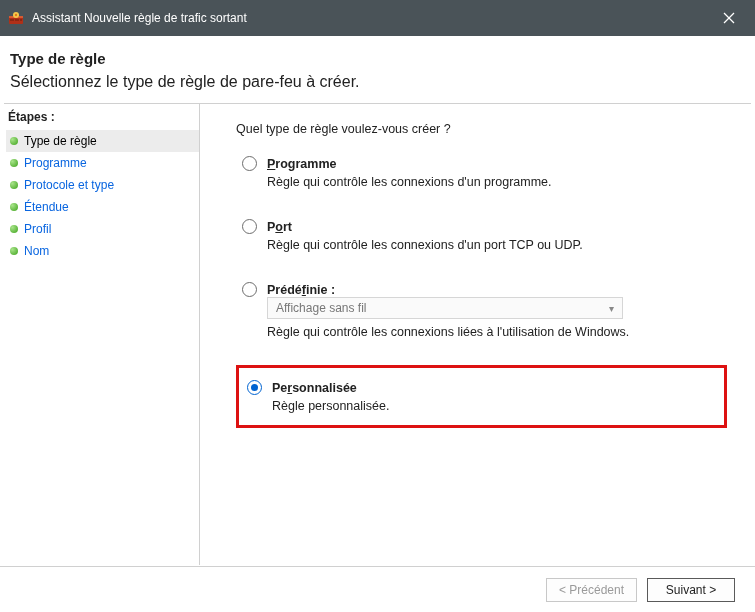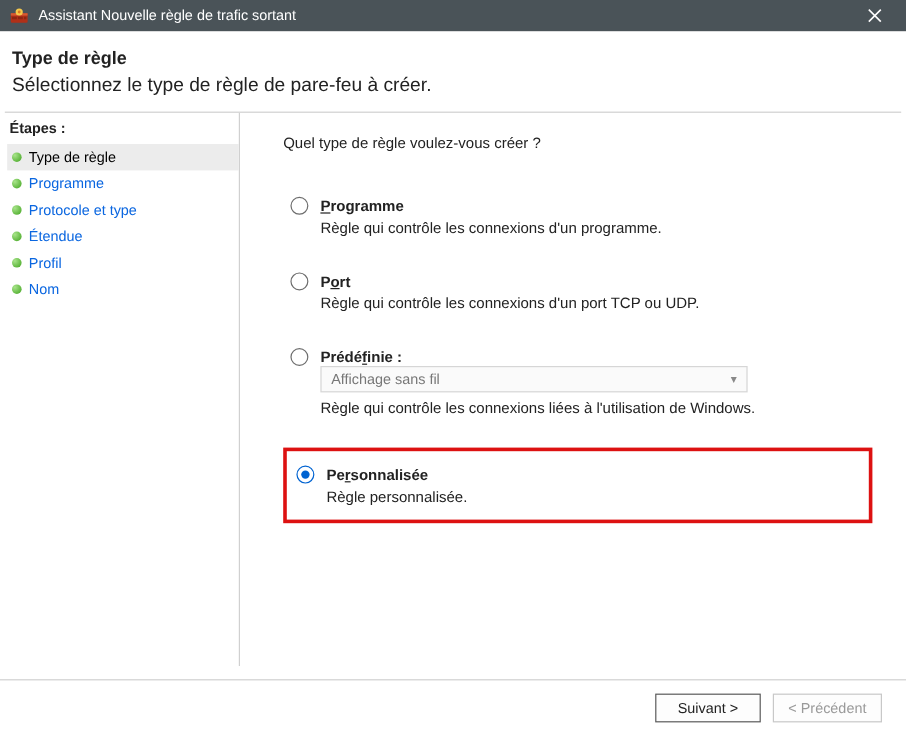--- a/index.html
+++ b/index.html
@@ -10,21 +10,21 @@
     background: #fff;
     width: 755px;
     height: 612px;
     overflow: hidden;
     position: relative;
     color: #222;
   }
 
   
   .titlebar {
-    height: 26px;
+    height: 36px;
     background: #4a5358;
     color: #fff;
     display: flex;
     align-items: center;
     padding: 0 6px 0 8px;
     font-size: 12px;
   }
   .titlebar .app-icon {
     width: 16px; height: 16px;
     margin-right: 8px;
@@ -96,21 +96,21 @@
     flex: 0 0 auto;
   }
 
   
   .content-panel {
     flex: 1 1 auto;
     padding: 18px 28px 0 36px;
     font-size: 12.5px;
     position: relative;
   }
-  .prompt { margin-bottom: 34px; }
+  .prompt { margin-bottom: 16px; }
 
   .options-wrap { }
 
   .option-block {
     margin-bottom: 22px;
     padding: 4px 6px;
   }
   .option-row {
     display: flex;
     align-items: center;
@@ -306,15 +306,15 @@
           </div>
           <div class="opt-desc">Règle personnalisée.</div>
         </div>
       </div>
 
     </div>
   </div>
 </div>
 
 <div class="footer">
+  <div class="btn disabled">&lt; Précédent</div>
   <div class="btn primary-outline">Suivant &gt;</div>
-  <div class="btn disabled">&lt; Précédent</div>
 </div>
 
 </body></html>

